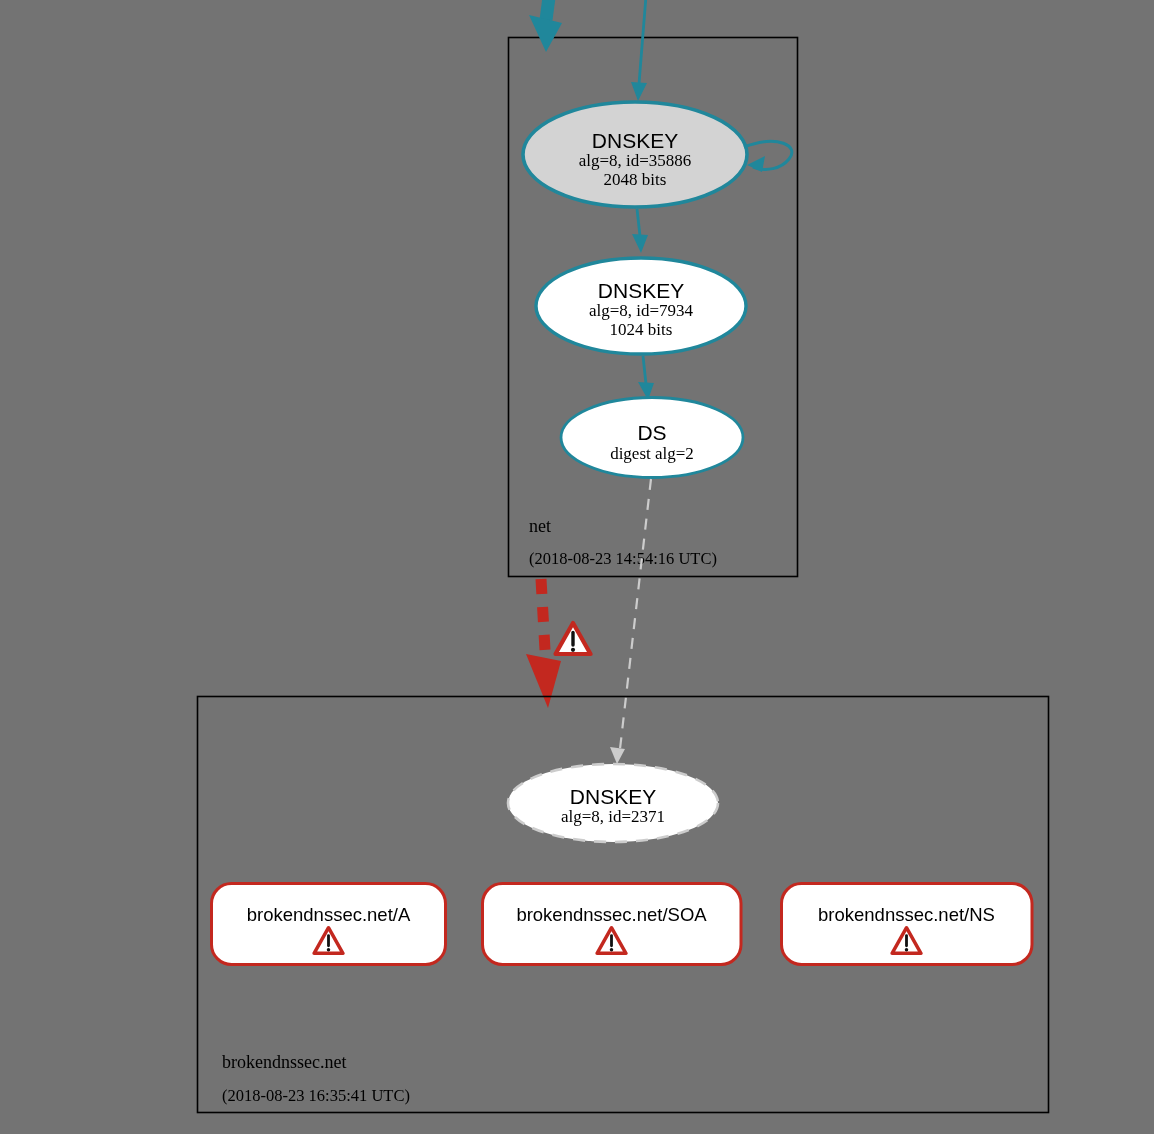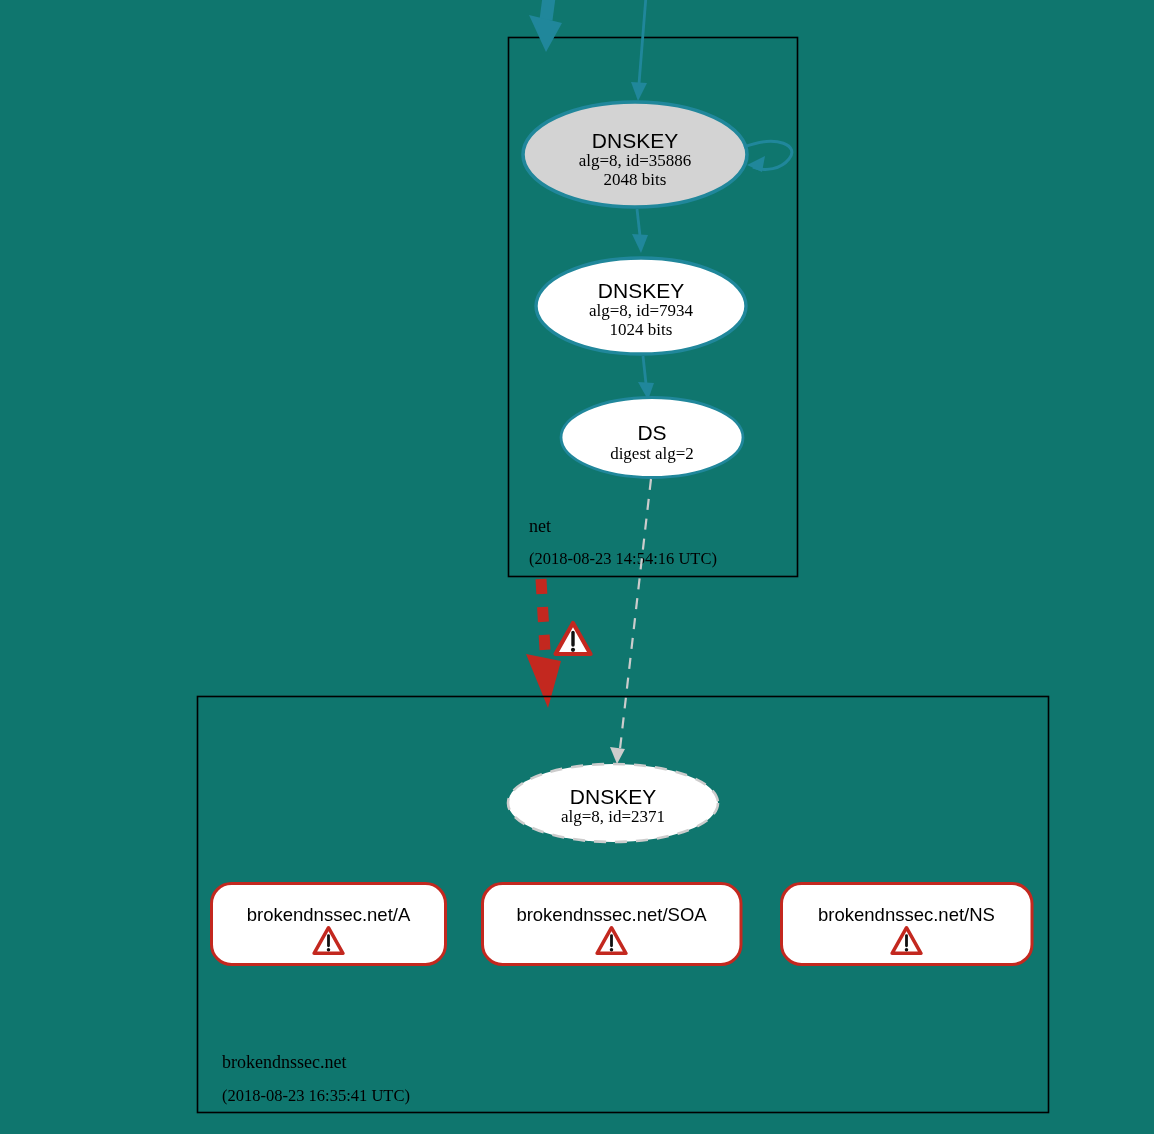--- a/index.html
+++ b/index.html
@@ -1,20 +1,20 @@
 <!DOCTYPE html>
 <html style="--teal: #20879B; --red: #C3281F; --node_fill: #D3D3D3; --dashed_gray: #CCCCCC; --black: #000000;"><head>
 <meta charset="utf-8">
 <style>
   :root{
     --teal:#20879B; --red:#C3281F; --node_fill:#D3D3D3;
     --dashed_gray:#CCCCCC; --black:#000000;
   }
   html,body{margin:0;padding:0;background:#fff;}
-  #stage{position:relative;width:1154px;height:1134px;background:#0f766e;overflow:hidden;}
+  #stage{position:relative;width:1154px;height:1134px;background:#737373;overflow:hidden;}
   svg{display:block;}
   .zonebox{fill:none;stroke:var(--black);stroke-width:1.6;}
   .teal-line{stroke:var(--teal);fill:none;}
   .teal-head{fill:var(--teal);stroke:none;}
   .gray-line{stroke:var(--dashed_gray);fill:none;}
   .gray-head{fill:var(--dashed_gray);stroke:none;}
   .red-line{stroke:var(--red);fill:none;}
   .red-head{fill:var(--red);stroke:none;}
   .node-ellipse{stroke:var(--teal);}
   .node-ellipse.gray-fill{fill:var(--node_fill);}

